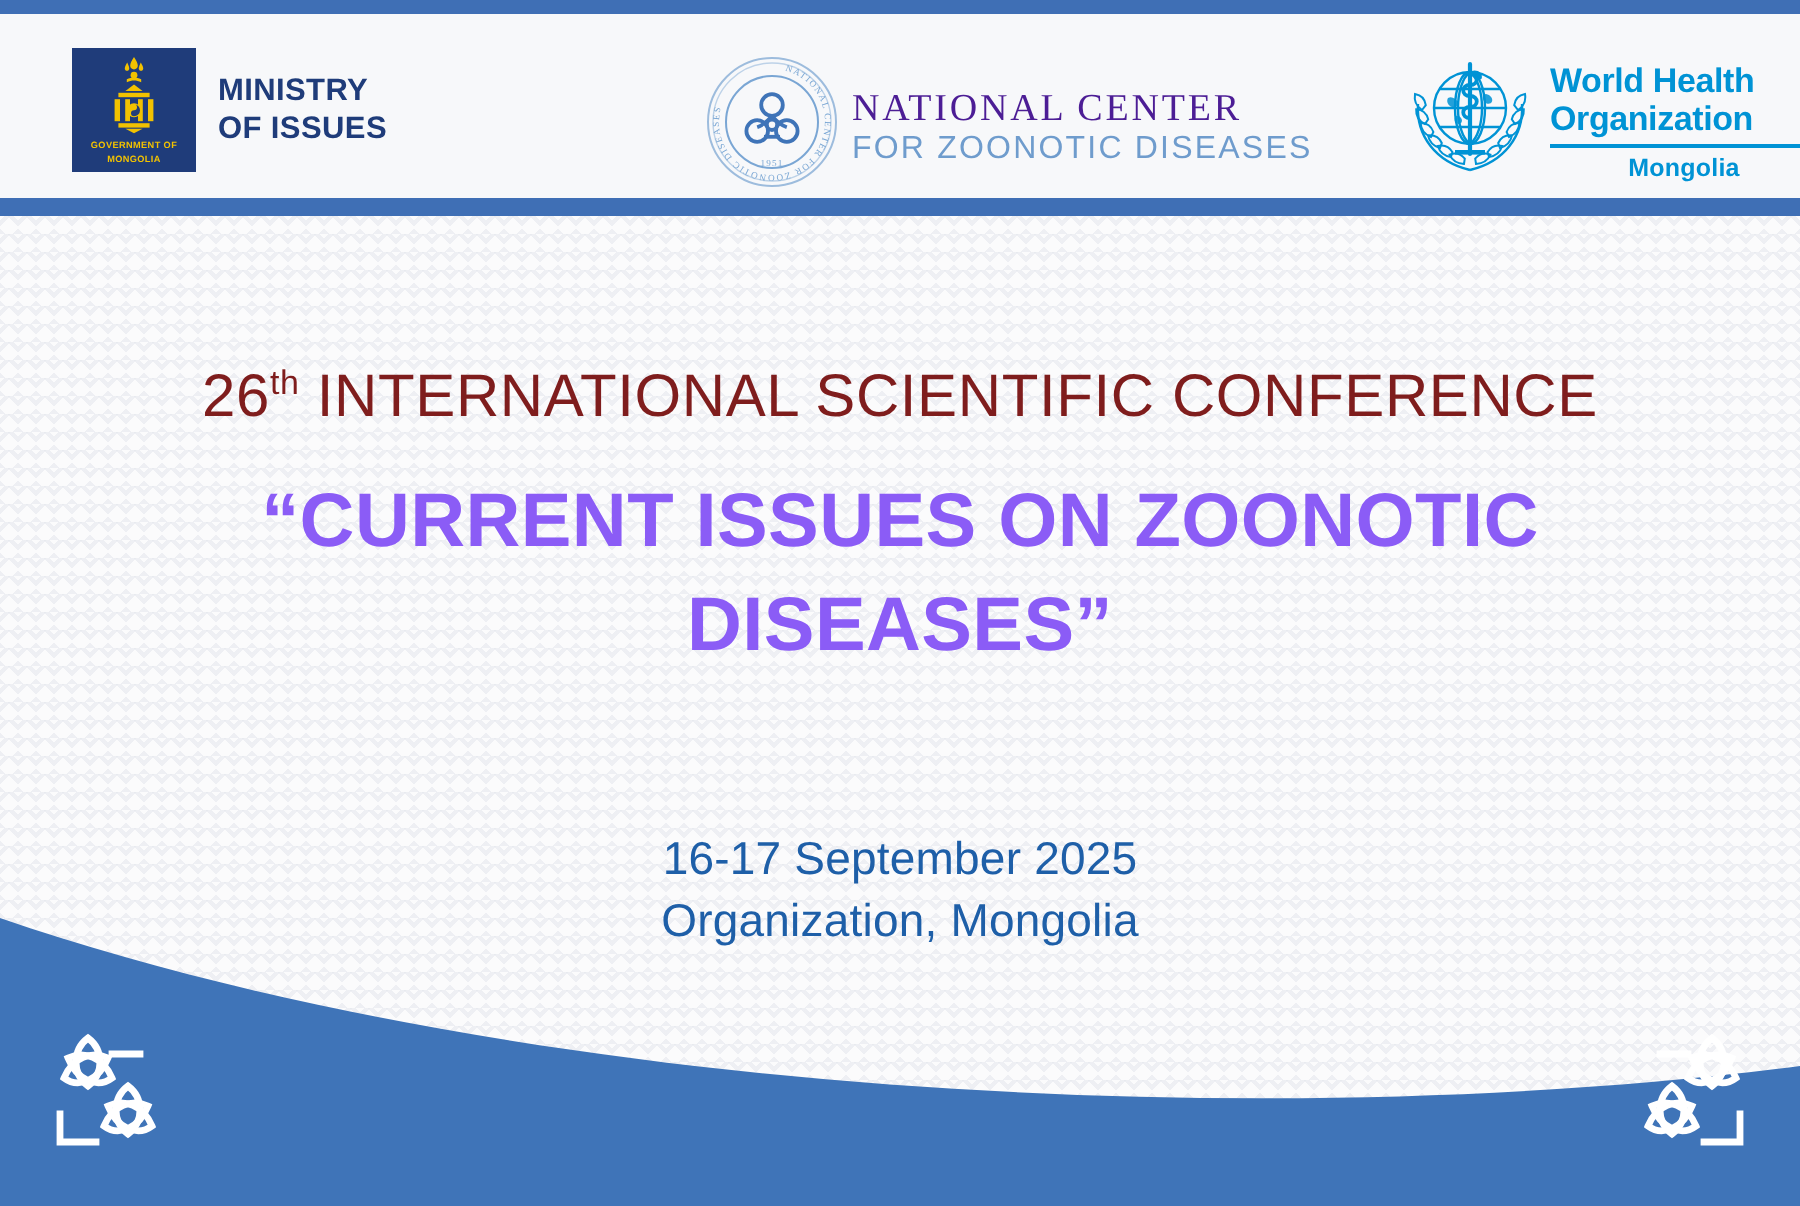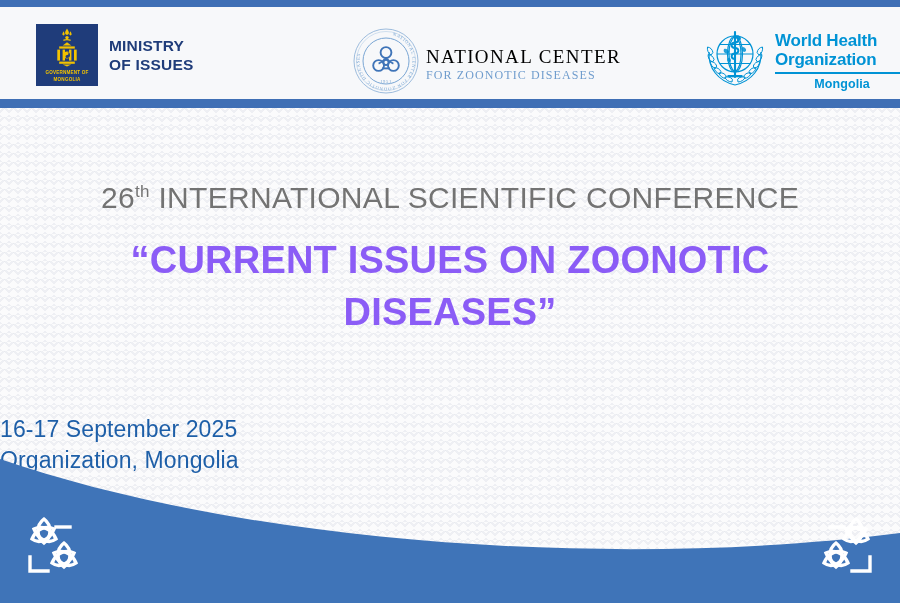--- a/index.html
+++ b/index.html
@@ -67,27 +67,27 @@
     line-height:19px; letter-spacing:.2px;
   }
 
   
   .logo-ncz {
     position:absolute; left:352px; top:20px;
     display:flex; align-items:center; gap:6px;
   }
   .ncz-text { line-height:1; padding-top:6px; }
   .ncz-title {
-    color:#000000; font-family:"Liberation Serif", serif;
+    color:#4c1d95; font-family:"Liberation Serif", serif;
     font-size:19px; letter-spacing:1.4px; font-weight:normal;
     white-space:nowrap;
   }
   .ncz-sub {
-    color:#6f9ccd; font-family:Liberation Serif, serif;
-    font-size:12px; letter-spacing:1.1px; margin-top:3px;
+    color:#6f9ccd; font-family:Liberation Sans, sans-serif;
+    font-size:16px; letter-spacing:1.1px; margin-top:3px;
     white-space:nowrap;
   }
 
   
   .logo-who {
     position:absolute; left:702px; top:18px;
     display:flex; align-items:flex-start; gap:7px;
   }
   .who-text { padding-top:6px; }
   .who-name {
@@ -113,36 +113,36 @@
       repeating-linear-gradient(-45deg, rgba(228,230,236,.55) 0 2px, rgba(0,0,0,0) 2px 9px);
     background-size:9px 9px, 9px 9px;
   }
 
   
   .headline {
     position:absolute; left:0; top:172px;
     width:900px; text-align:center;
   }
   .line-conf {
-    color:#737373; font-size:30px; font-weight:normal;
+    color:#7f1d1d; font-size:30px; font-weight:normal;
     letter-spacing:.3px; line-height:40px;
     white-space:nowrap;
   }
   .line-conf sup { font-size:17px; vertical-align:super; }
   .line-theme {
     color:#8b5cf6; font-size:38px; font-weight:bold;
     line-height:52px; letter-spacing:.2px;
     margin-top:16px;
     padding:0 40px;
   }
 
   
   .meta {
     position:absolute; left:0; top:414px;
-    width:900px; text-align:left;
+    width:900px; text-align:center;
   }
   .meta-date, .meta-place {
     color:#1e5fa8; font-size:23px; line-height:31px;
     letter-spacing:.1px;
   }
 
   
   .wave { position:absolute; left:0; bottom:0; width:900px; height:170px; }
 
   

